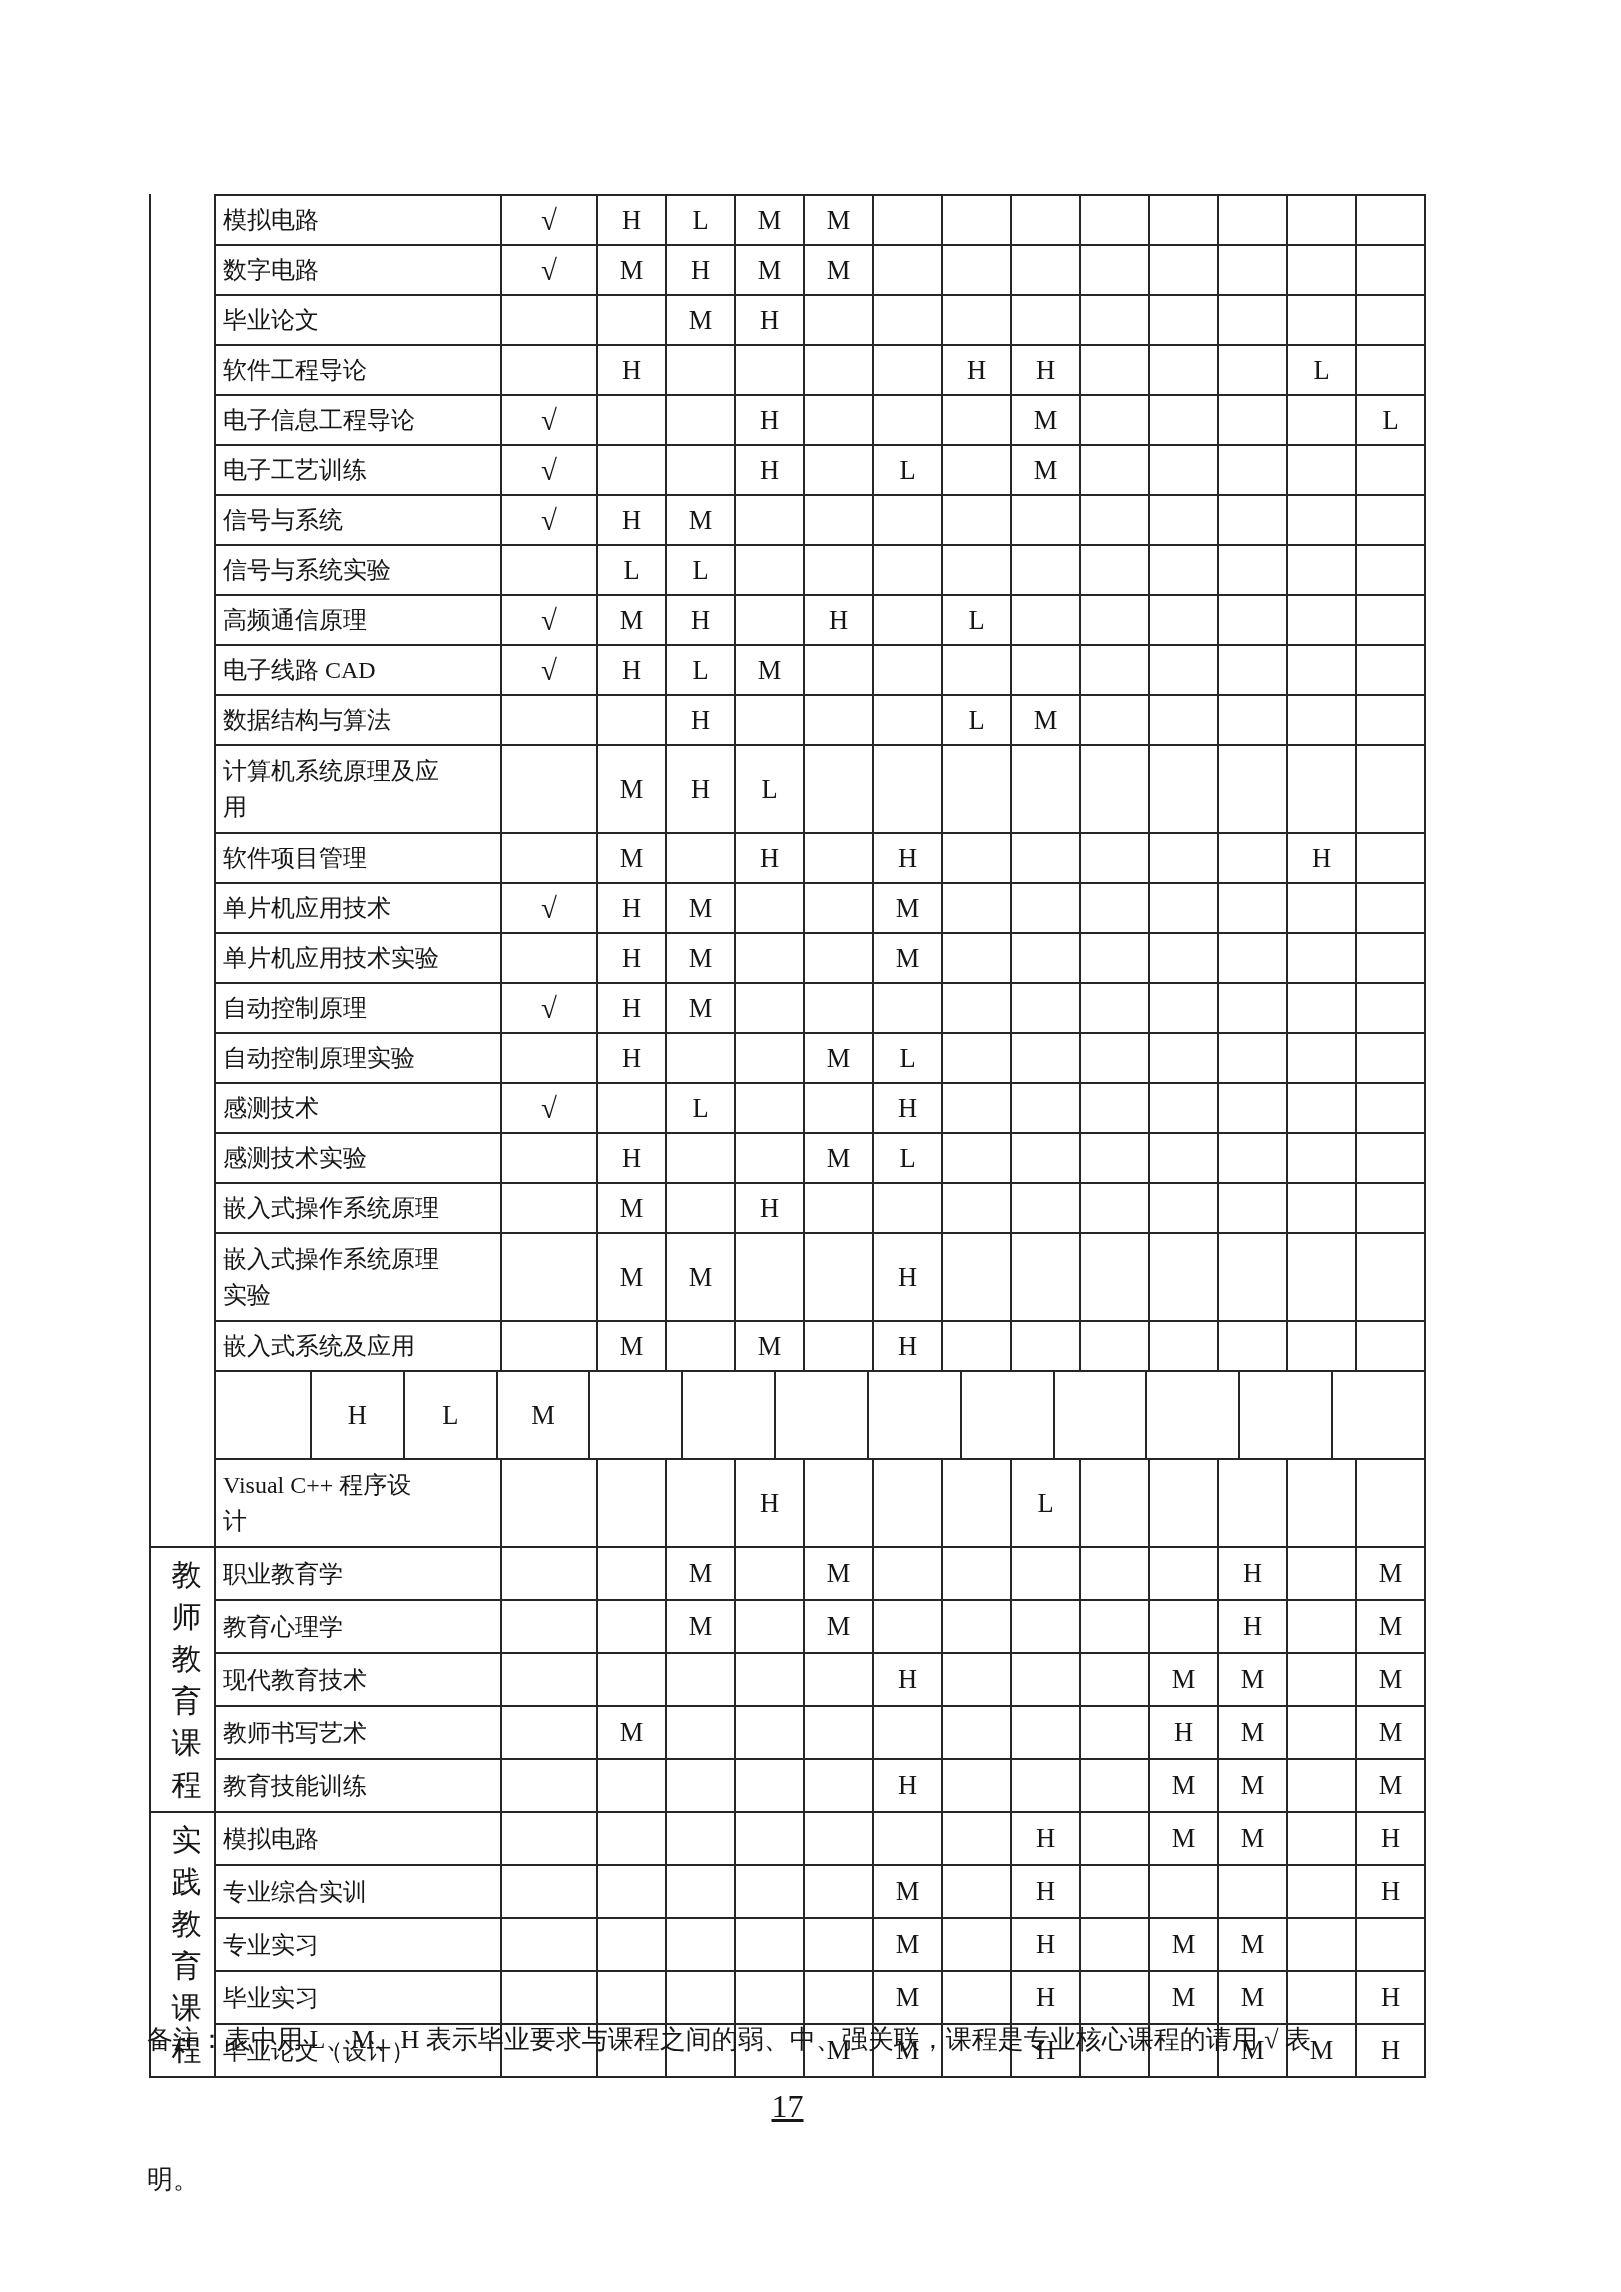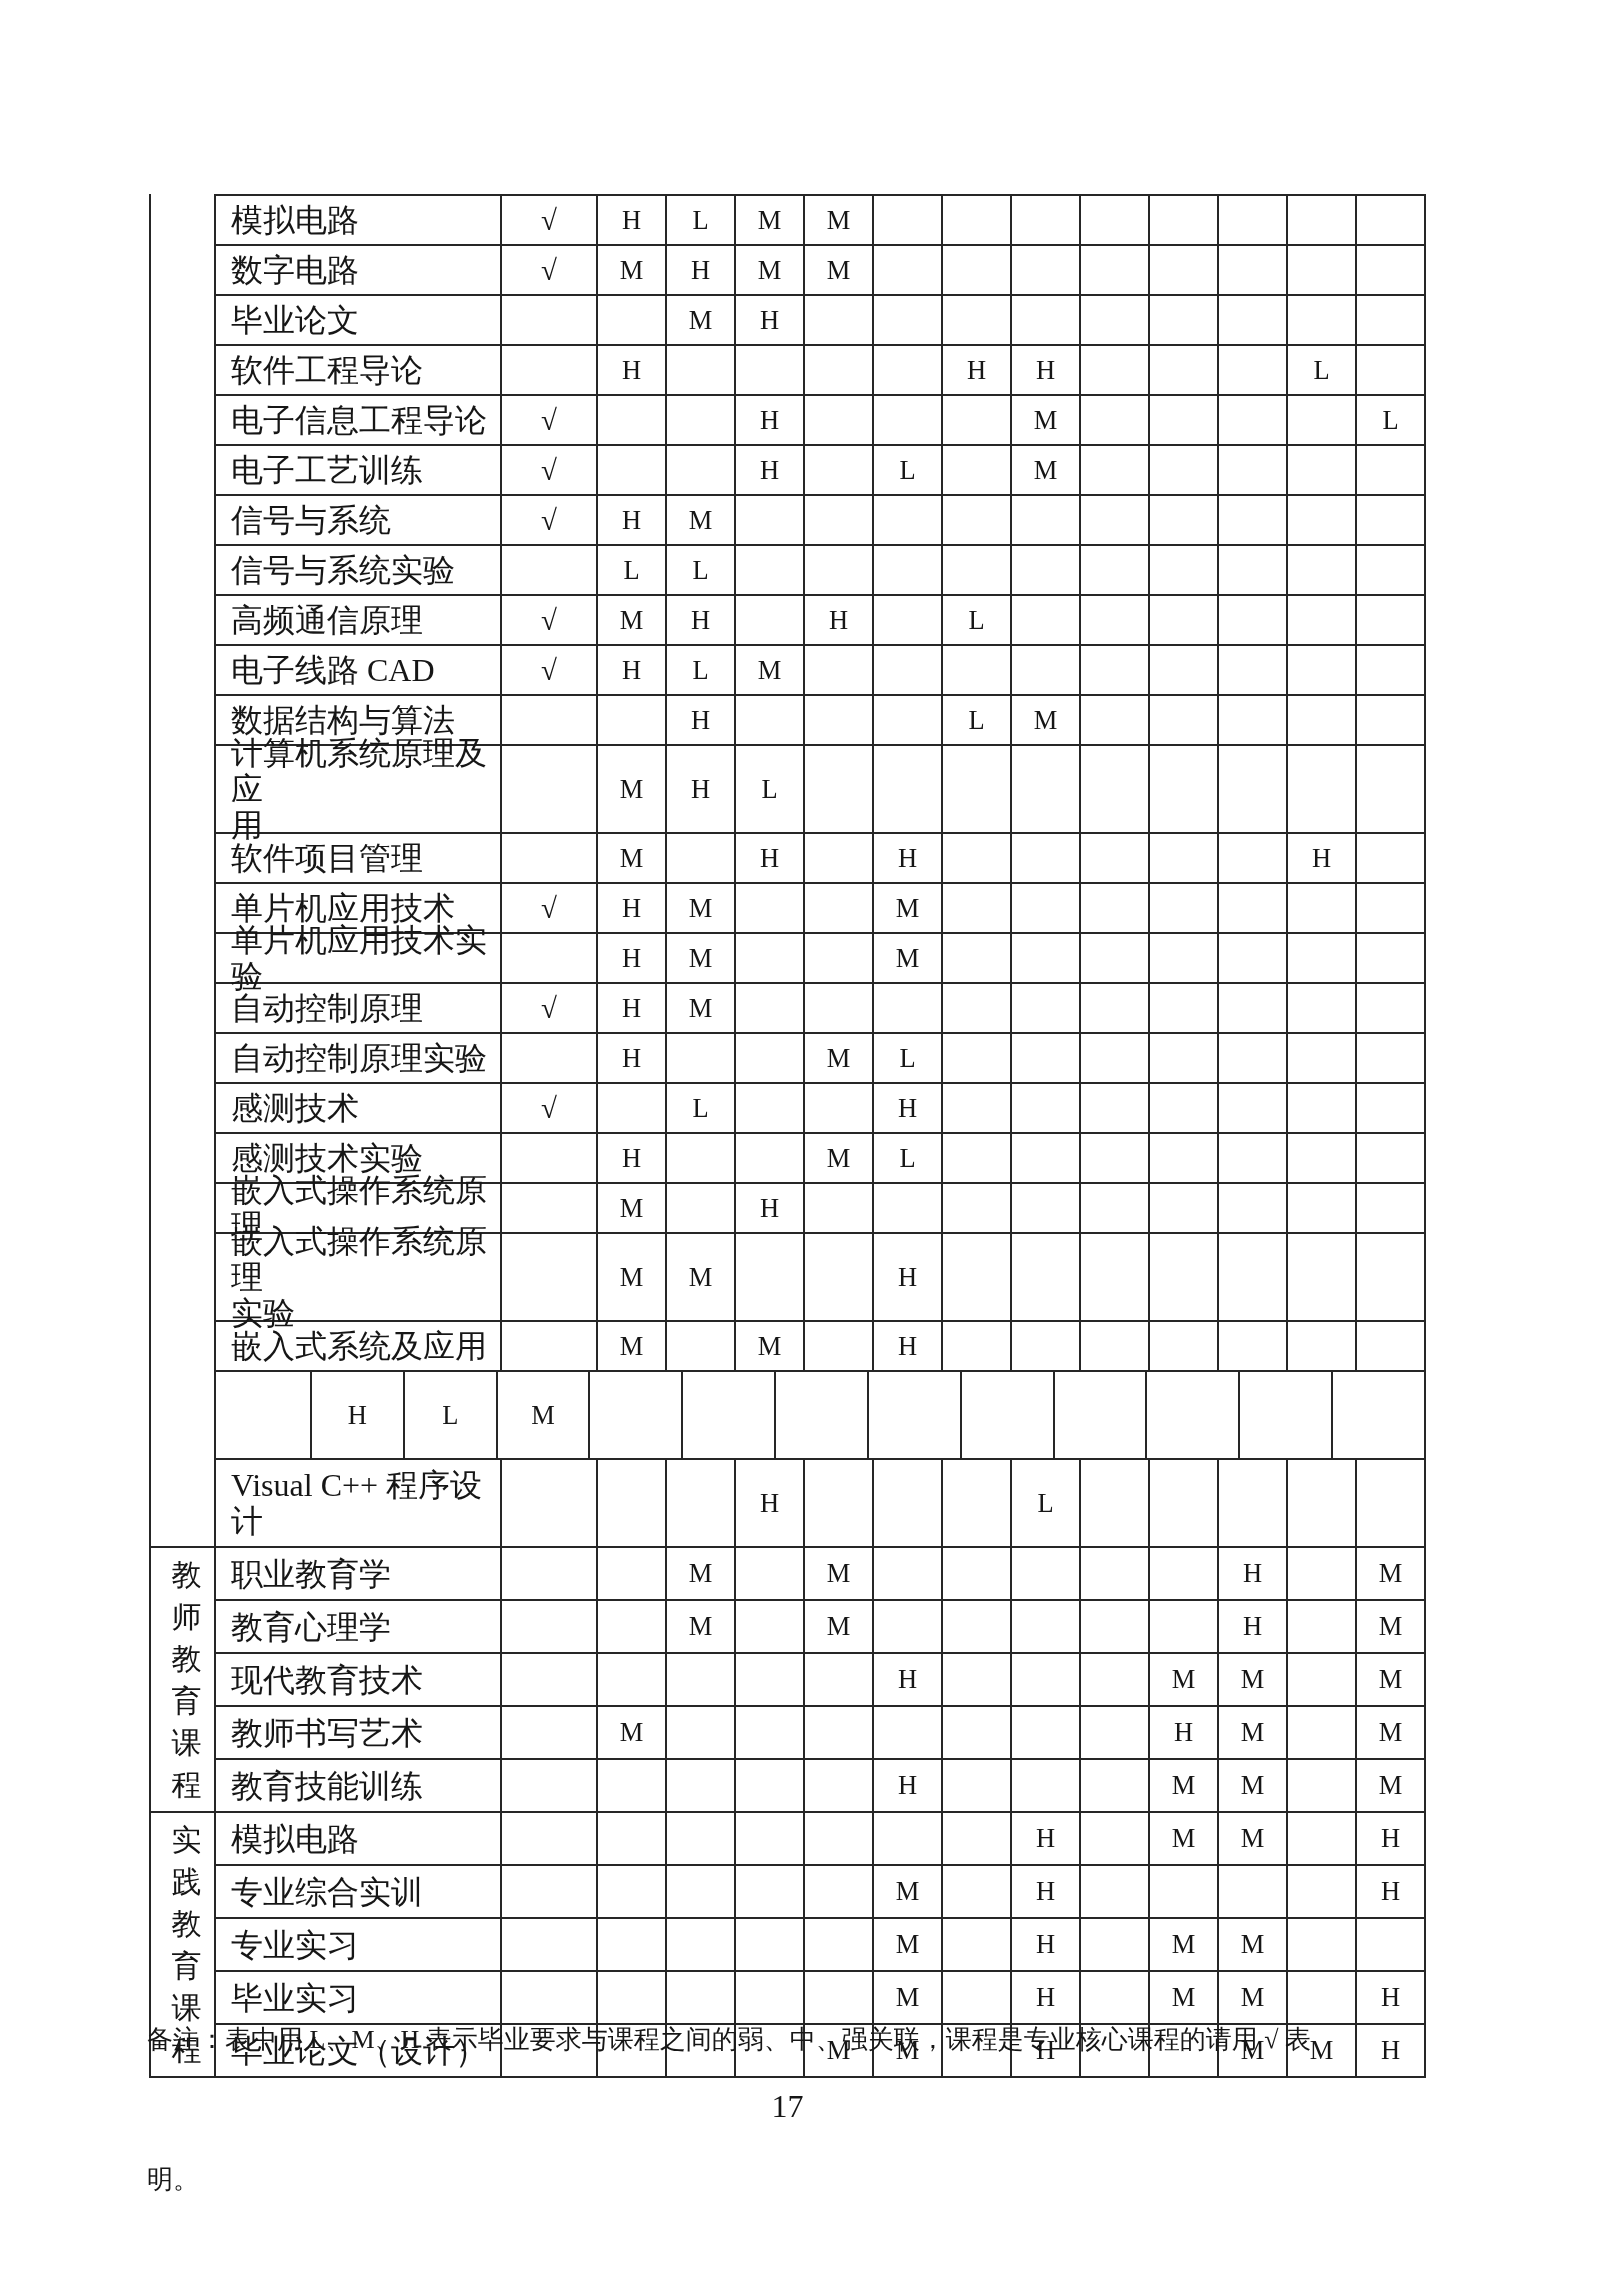--- a/index.html
+++ b/index.html
@@ -32,22 +32,22 @@
   .section.first .rows{border-top:2.9px solid #262626;}
   .row{display:flex;border-bottom:2px solid #262626;}
   .cell{
     box-sizing:border-box;
     border-left:2px solid #262626;
     display:flex;align-items:center;
   }
   .cell:last-child{border-right:2px solid #262626;}
   .namec{
     width:286px;min-width:286px;
-    padding-left:15px;
-    font-size:32px;line-height:36px;
+    padding-left:7px;
+    font-size:24px;line-height:36px;
     white-space:pre-line;
     color:#161616;
   }
   .checkc{
     width:96px;min-width:96px;
     justify-content:center;
     font-size:29px;color:#161616;
   }
   .valc{
     flex:1;
@@ -57,21 +57,21 @@
   .h49{height:48px;} .h52{height:51px;} .h88{height:86px;}
   
   .note{
     position:absolute;left:147px;top:2005px;width:1290px;
     font-size:26px;line-height:70px;
     white-space:pre-line;
     color:#161616;
   }
   .pagenum{
     position:absolute;left:149px;top:2088px;width:1277px;
-    text-align:center;font-size:32px;color:#161616;
+    text-align:center;font-size:32px;color:#161616;text-decoration:underline;
   }
 </style>
 </head>
 <body>
 
 <div class="page">
 
   <div class="tbl">
       <div class="section first">
         <div class="gcell">

